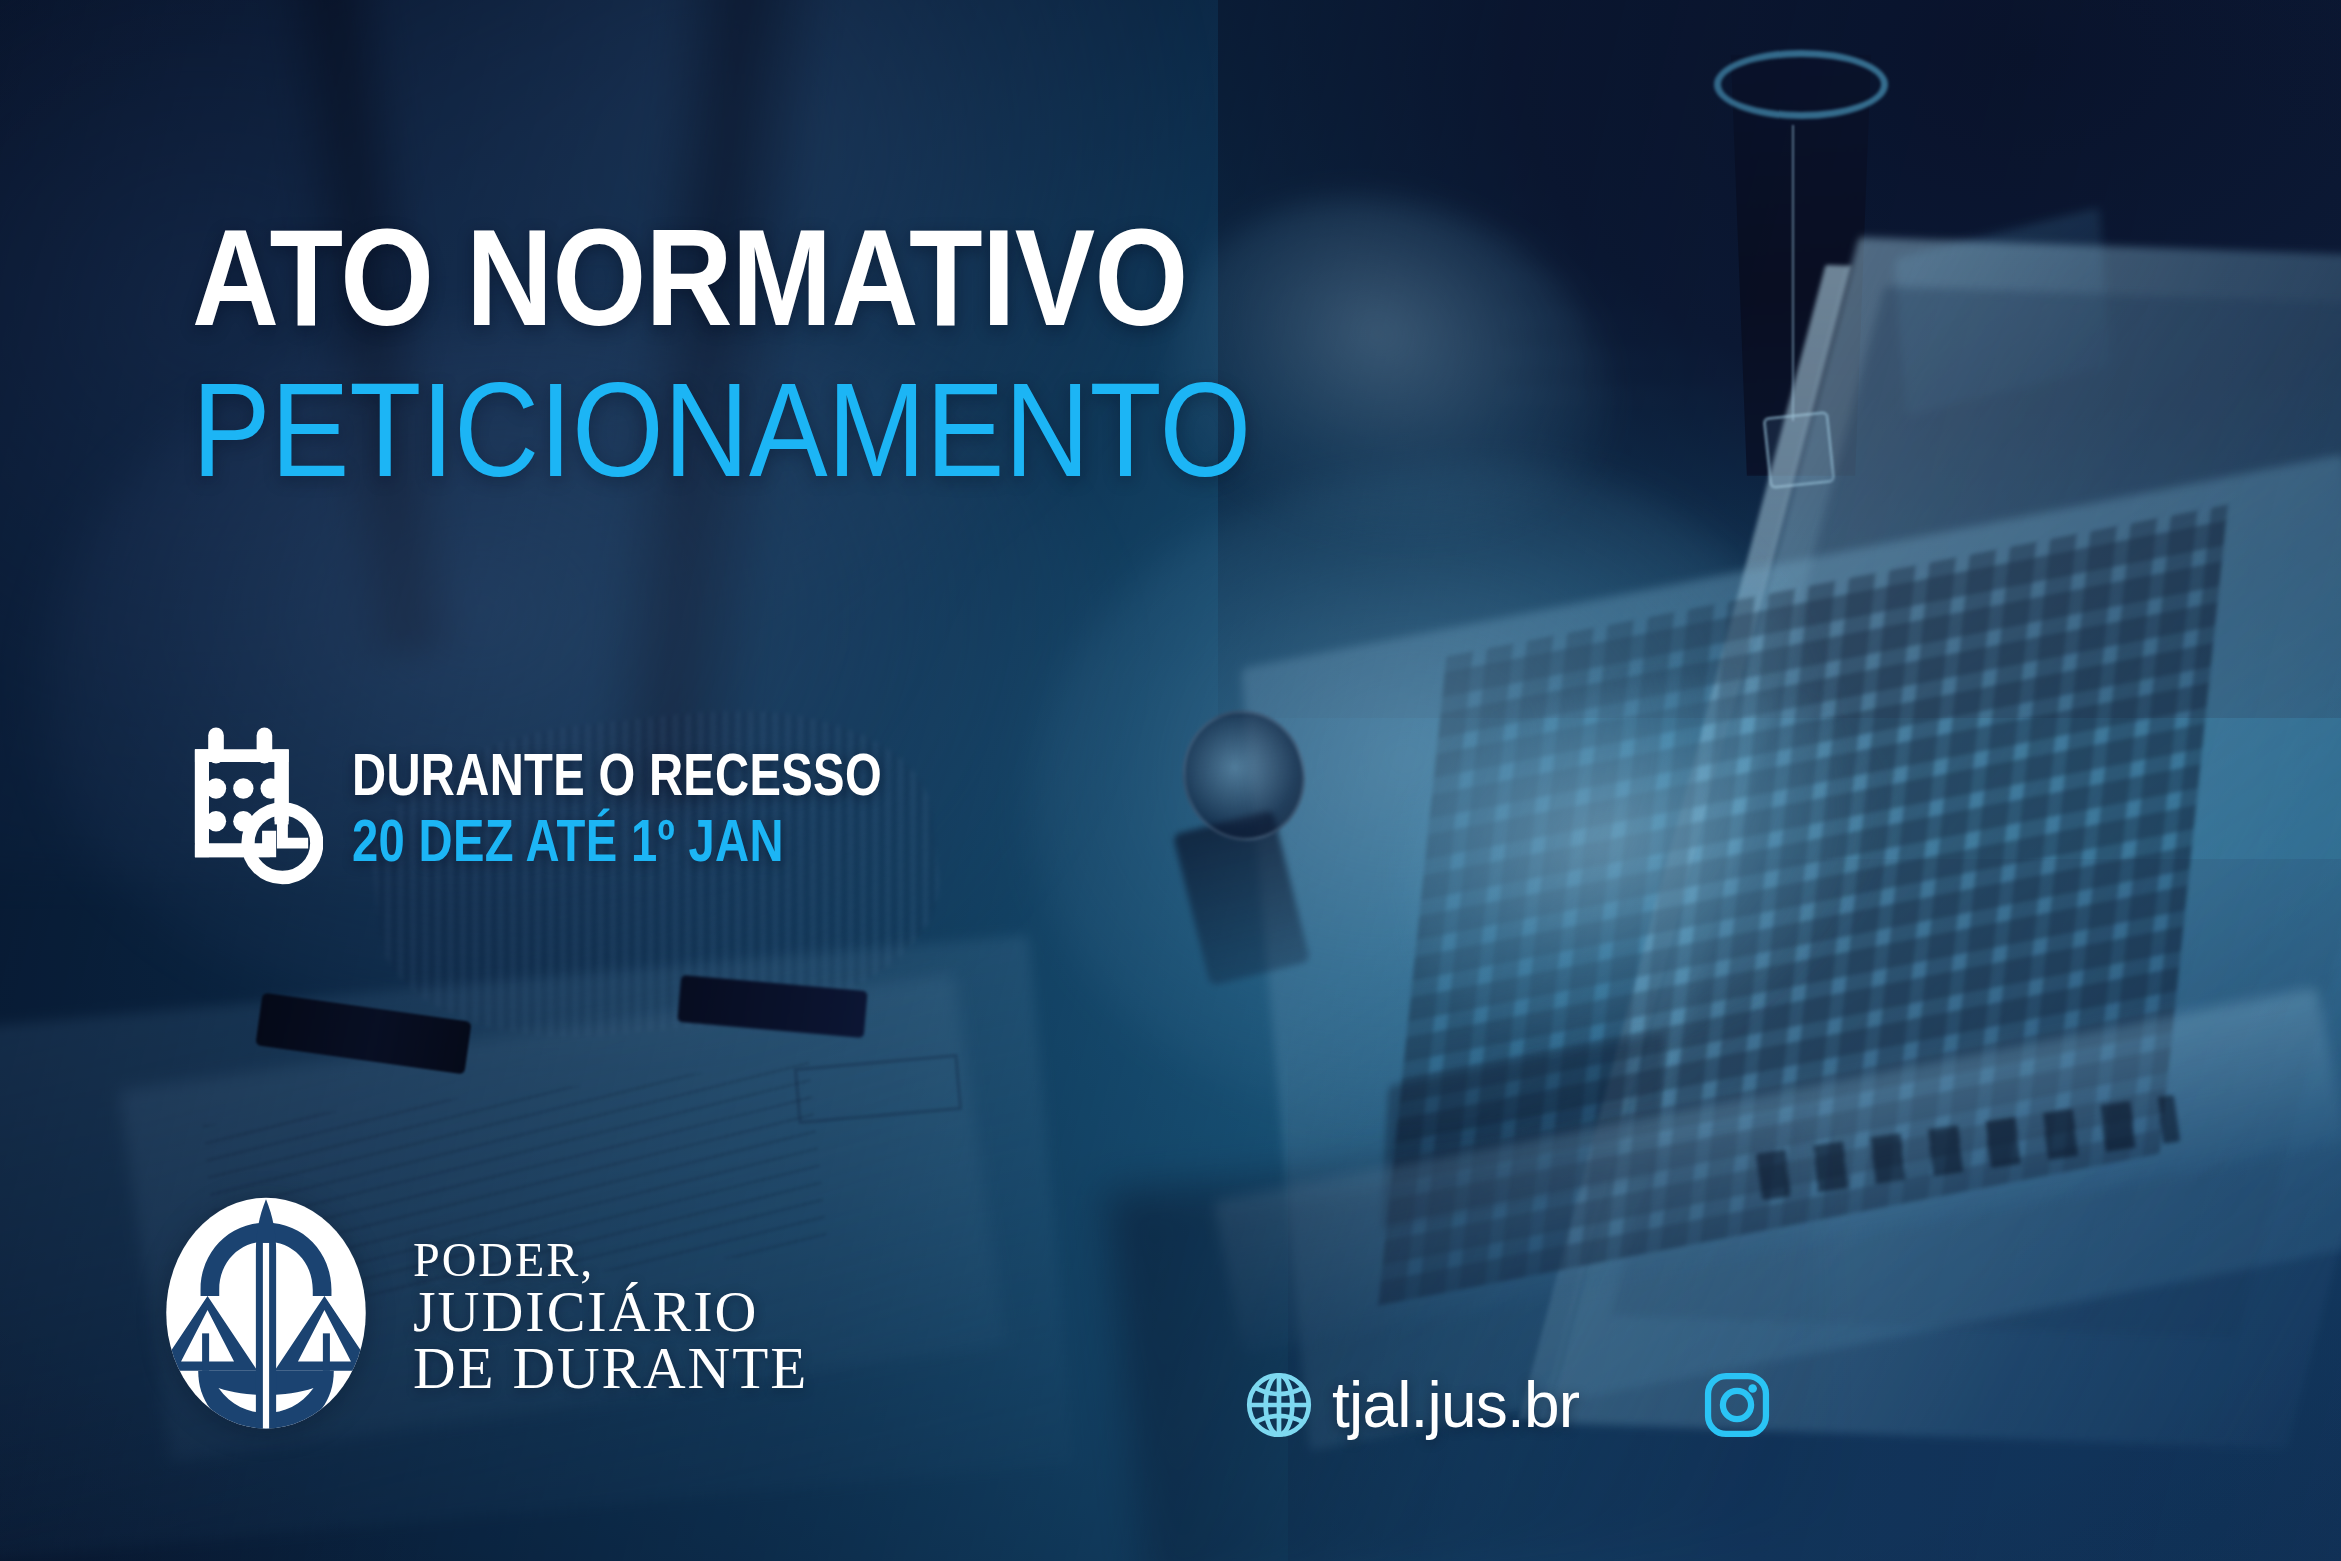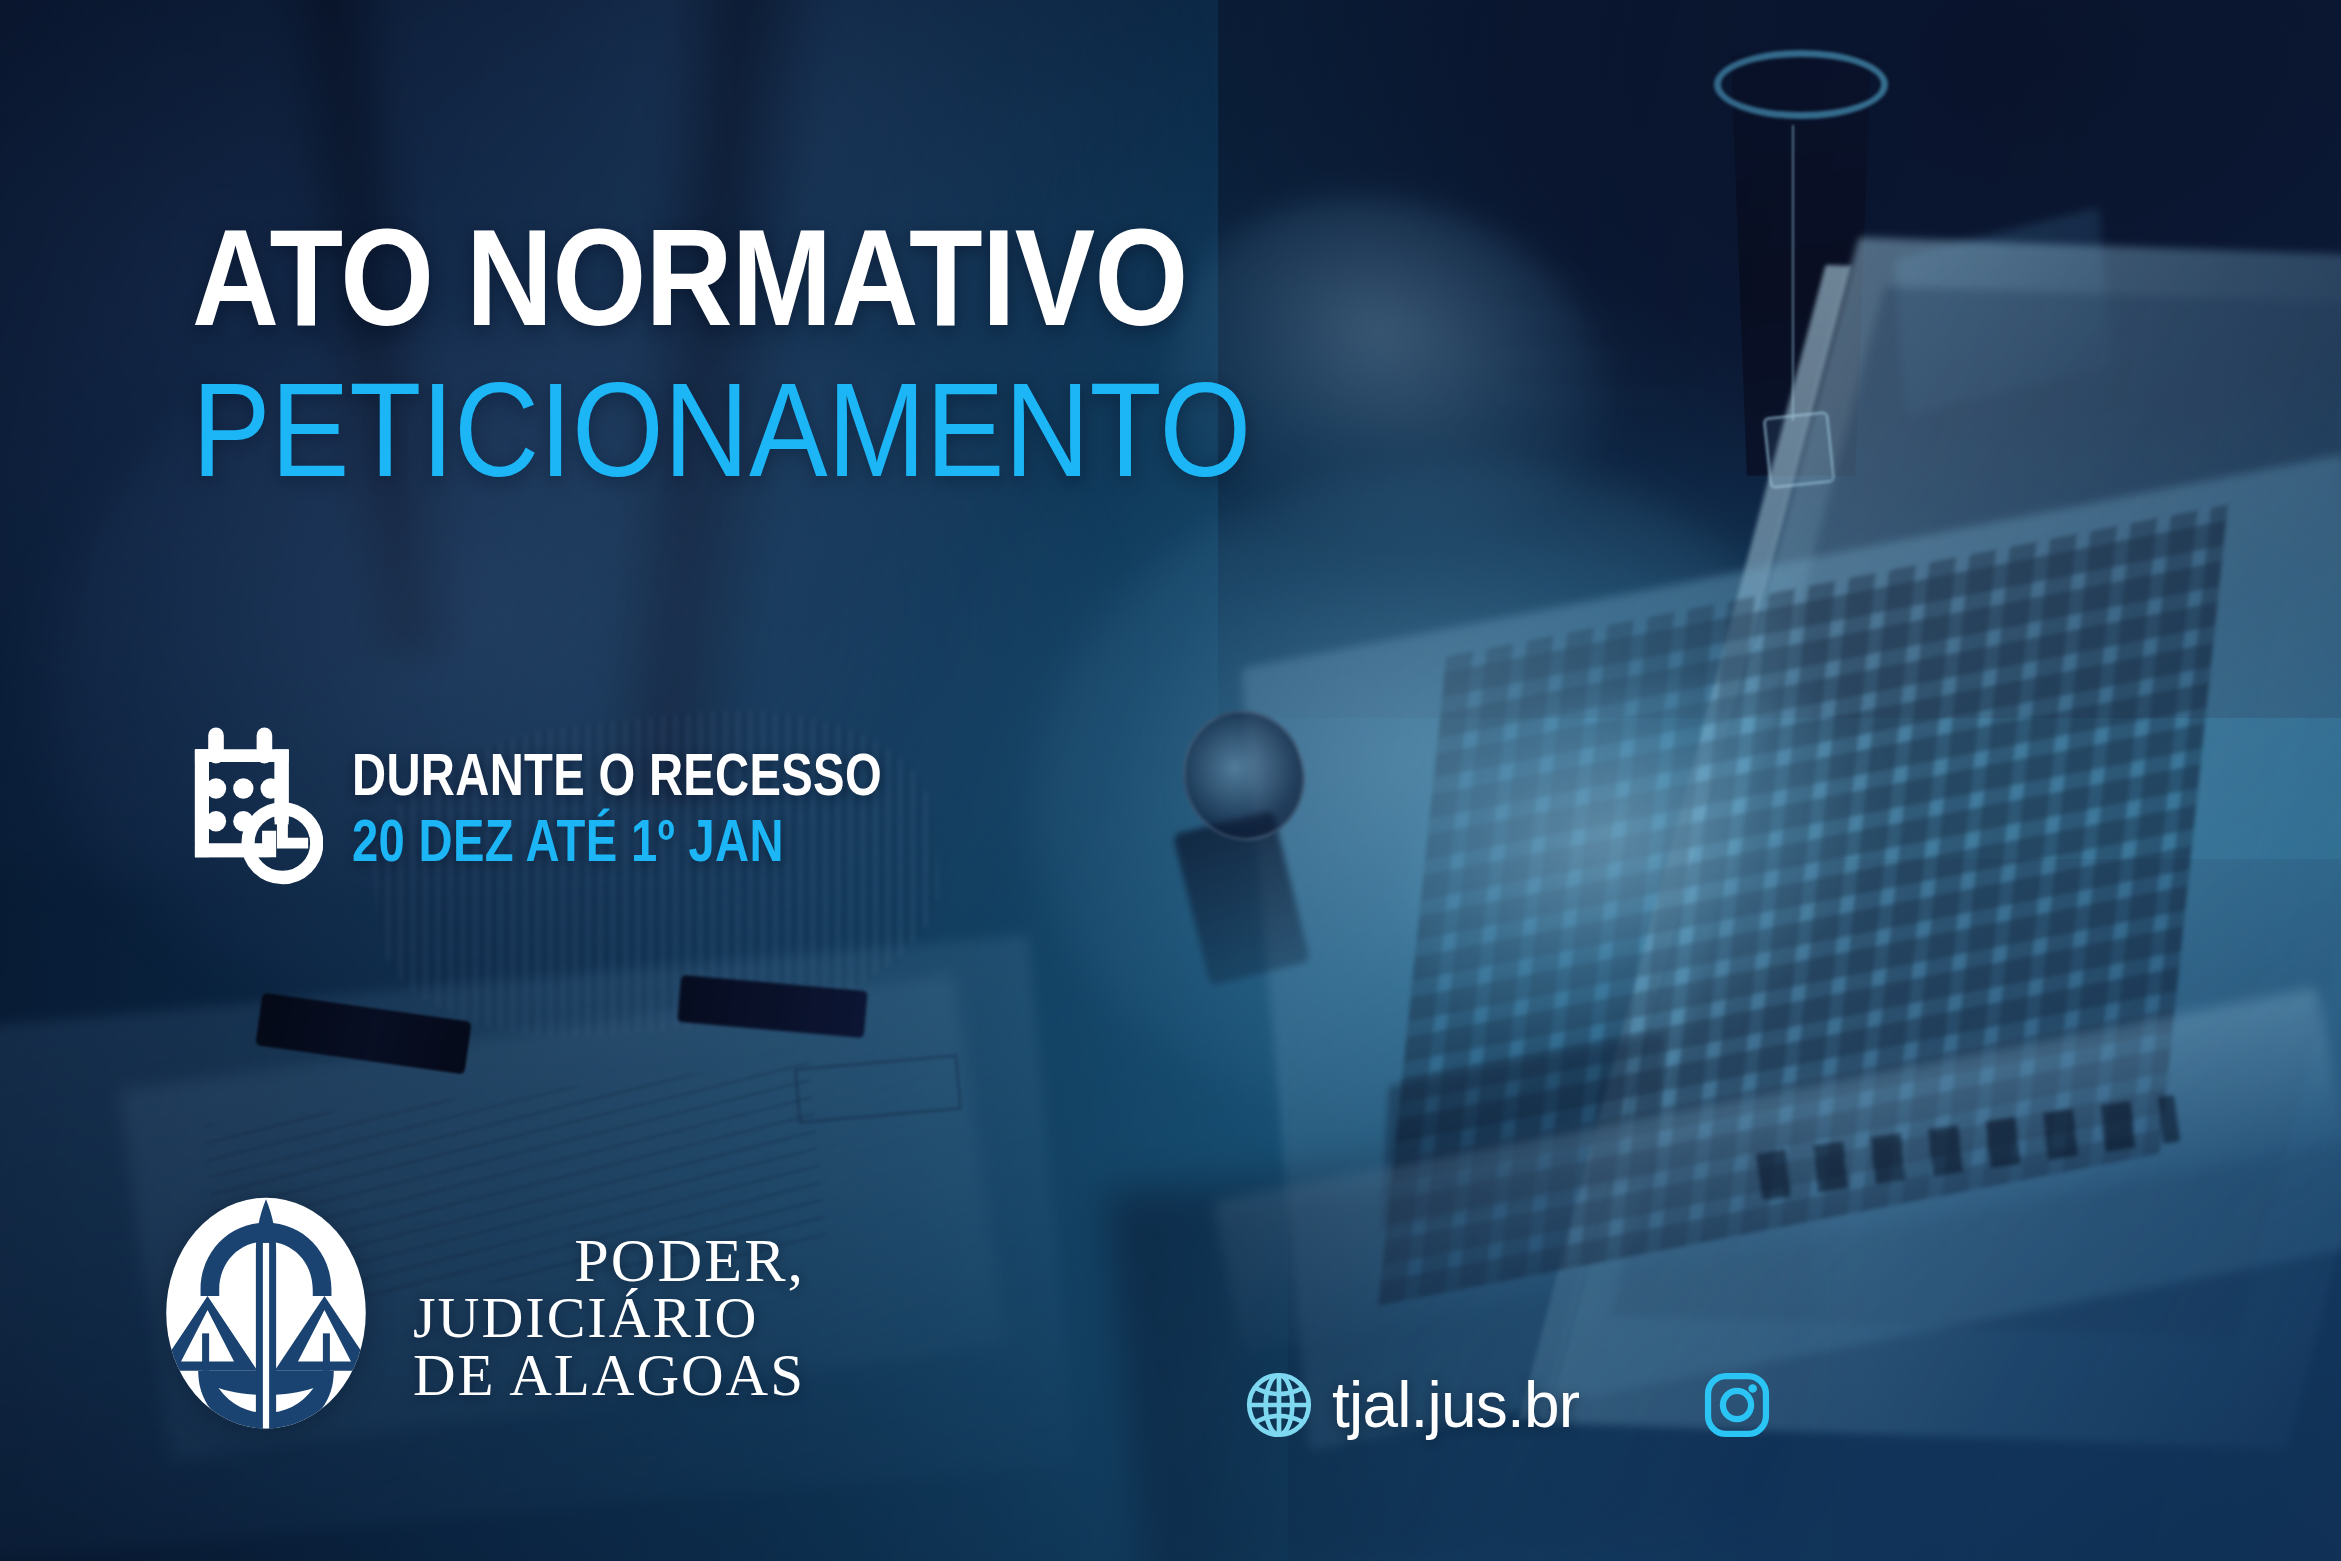--- a/index.html
+++ b/index.html
@@ -276,21 +276,21 @@
     position:absolute; left:153px; top:1196px;
     display:flex; align-items:center; gap:34px;
   }
   .brand-mark{ width:226px; height:242px; flex:none; filter:drop-shadow(0 3.1px 14px rgba(4,12,30,0.35)); }
   .brand-words{
     font-family:"Liberation Serif", serif;
     color:#ffffff; line-height:0.97;
     text-shadow:0 2.3px 11px rgba(4,12,30,0.42);
   }
   .brand-words div{ letter-spacing:2px; }
-  .bw1{ font-size:62px;text-align:right; }
+  .bw1{ font-size:48px; }
   .bw2{ font-size:58px; }
   .bw3{ font-size:59px; }
 
   
   .footer{
     position:absolute; left:1243px; top:1368px;
     display:flex; gap:122px;
   }
   .flink{ display:flex; align-items:center; gap:17px; }
   .flink .glyph{ width:72px; height:72px; flex:none; }
@@ -408,21 +408,21 @@
           <path d="M58 224 h174 c0 52 -40 80 -87 80 s-87 -28 -87 -80 Z"></path>
           <path d="M84 246 c16 22 38 32 61 32 s45 -10 61 -32 c-18 6 -38 9 -61 9 s-43 -3 -61 -9 Z" fill="#ffffff"></path>
 
           <path d="M145 4 c-9 22 -13 44 -13 66 v226 c0 8 3 12 13 12 s13 -4 13 -12 V70 c0 -22 -4 -44 -13 -66 Z"></path>
           <rect x="141" y="60" width="8" height="248" fill="#ffffff"></rect>
         </g>
       </svg>
       <div class="brand-words">
         <div class="bw1">PODER,</div>
         <div class="bw2">JUDICIÁRIO</div>
-        <div class="bw3">DE ALAGOAS</div>
+        <div class="bw3">DE DURANTE</div>
       </div>
     </div>
 
     <div class="footer">
 
       <div class="flink">
         <svg class="glyph" viewBox="0 0 92 92">
           <g fill="none" stroke="#7dd8f0" stroke-width="6">
             <circle cx="46" cy="46" r="38"></circle>
             <ellipse cx="46" cy="46" rx="17" ry="38"></ellipse>

